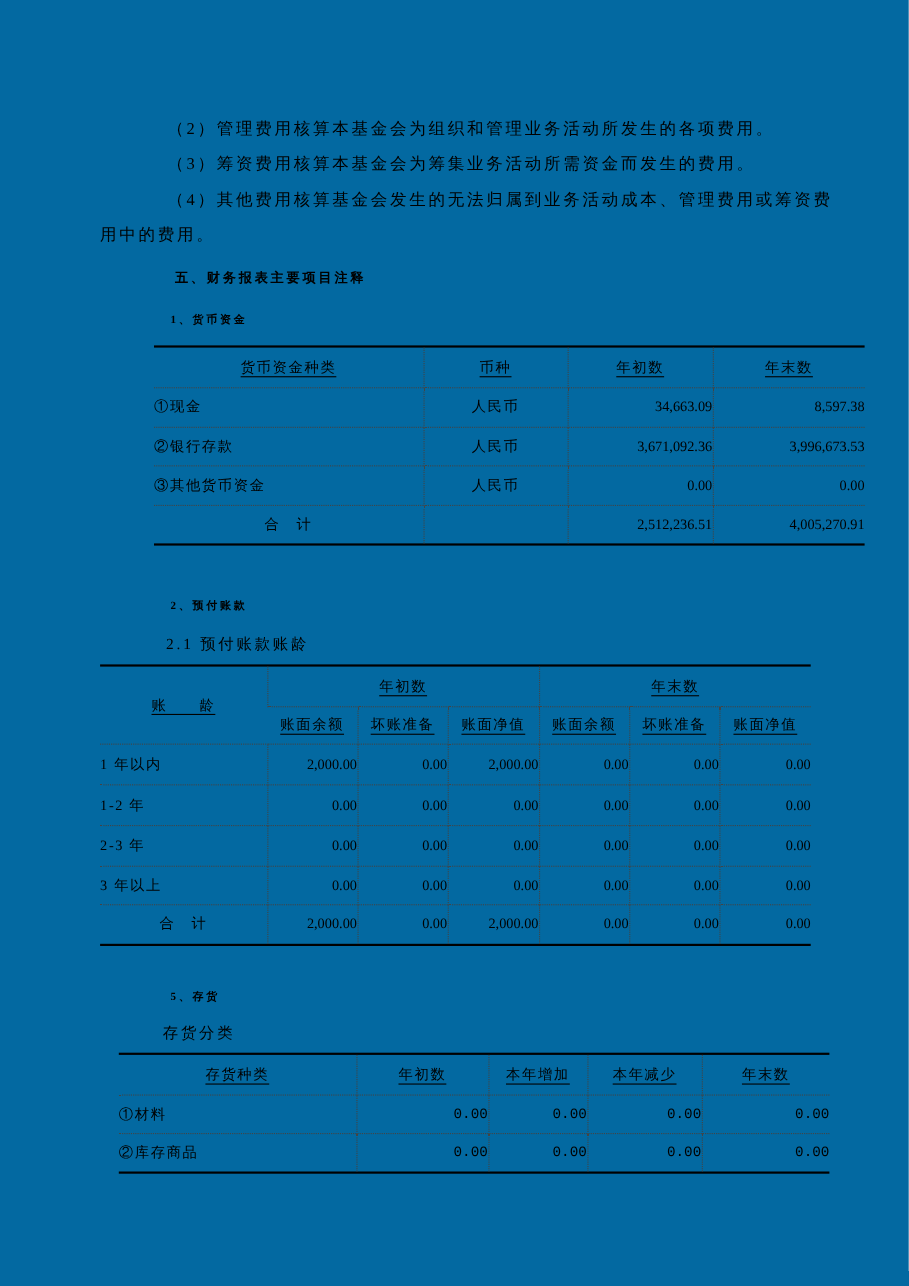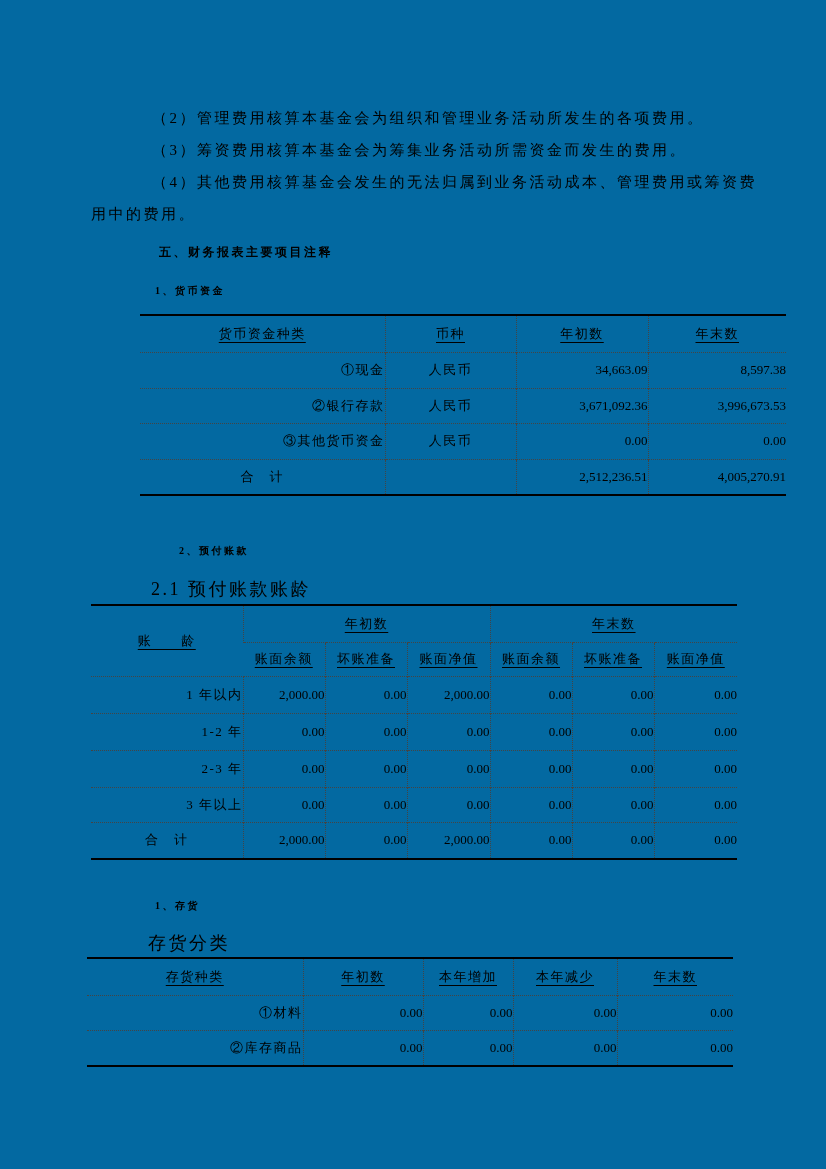--- a/index.html
+++ b/index.html
@@ -8,21 +8,21 @@
     background:#0369a1; color:#000;
     font-family:"Liberation Serif","DejaVu Serif",serif;
     overflow:hidden;
     padding-left:20px;
   }
   .abs { position:absolute; }
   .para-line { white-space:pre; font-size:15px; line-height:32px; letter-spacing:2.5px; }
   .indent { text-indent:61px; }
   .h1 { font-size:12px; font-weight:bold; letter-spacing:2.5px; white-space:pre; }
   .h2 { font-size:10px; font-weight:bold; letter-spacing:2.5px; white-space:pre; }
-  .sub { font-size:18px; letter-spacing:2.5px; white-space:pre; }
+  .sub { font-size:14px; letter-spacing:2.5px; white-space:pre; }
 
   .tablewrap {
     position:absolute;
     border-top:2px solid #000;
     border-bottom:2px solid #000;
   }
   table.doc {
     border-collapse:collapse; table-layout:fixed;
     width:100%; height:100%;
     font-size:13px;
@@ -30,21 +30,21 @@
   table.doc td {
     border-left:1px dotted #444;
     border-top:1px dotted #444;
     padding:0; vertical-align:middle;
     overflow:hidden; white-space:nowrap;
   }
   table.doc td:first-child { border-left:none; }
   table.doc tr:first-child > td { border-top:none; }
 
   td.c  { text-align:center; letter-spacing:1.5px; }
-  td.l  { text-align:right;  padding-left:3px; letter-spacing:1.5px; }
+  td.l  { text-align:left;  padding-left:3px; letter-spacing:1.5px; }
   td.num{ text-align:right; padding-right:12px; }
   td.num2{ text-align:right; padding-right:10px; }
   .u { text-decoration:underline; text-underline-offset:4px; white-space:pre; }
 </style>
 </head>
 <body>
 
 <div class="page">
 
   <div class="abs" style="left:91px; top:102px; width:660px;">
@@ -94,21 +94,21 @@
       <tr style="height:35px">
         <td class="c">合　计</td>
         <td class="c"></td>
         <td class="num">2,512,236.51</td>
         <td class="num">4,005,270.91</td>
       </tr>
     </tbody>
       </table>
   </div>
 
-  <div class="abs h2" style="left:155px; top:544px;margin-left:24px;">2、预付账款</div>
+  <div class="abs h2" style="left:155px; top:544px;">2、预付账款</div>
   <div class="abs sub" style="left:151px; top:577px;">2.1 预付账款账龄</div>
 
   <div class="tablewrap" style="left:91px; top:604px; width:646px; height:252px;">
     <table class="doc">
       <colgroup>
           <col style="width:152px">
           <col style="width:82px">
           <col style="width:82px">
           <col style="width:83px">
           <col style="width:82px">
@@ -171,24 +171,24 @@
         <td class="num2">0.00</td>
         <td class="num2">2,000.00</td>
         <td class="num2">0.00</td>
         <td class="num2">0.00</td>
         <td class="num2">0.00</td>
       </tr>
     </tbody>
       </table>
   </div>
 
-  <div class="abs h2" style="left:155px; top:899px;">1、存货</div>
+  <div class="abs h2" style="left:155px; top:899px;">5、存货</div>
   <div class="abs sub" style="left:148px; top:931px;">存货分类</div>
 
-  <div class="tablewrap" style="left:87px; top:957px; width:646px; height:106px;">
+  <div class="tablewrap" style="left:108px; top:957px; width:646px; height:106px;font-family:Liberation Mono, monospace;">
     <table class="doc">
       <colgroup>
           <col style="width:216px">
           <col style="width:120px">
           <col style="width:90px">
           <col style="width:104px">
           <col style="width:116px">
         </colgroup>
       <tbody>
           <tr style="height:36px">

